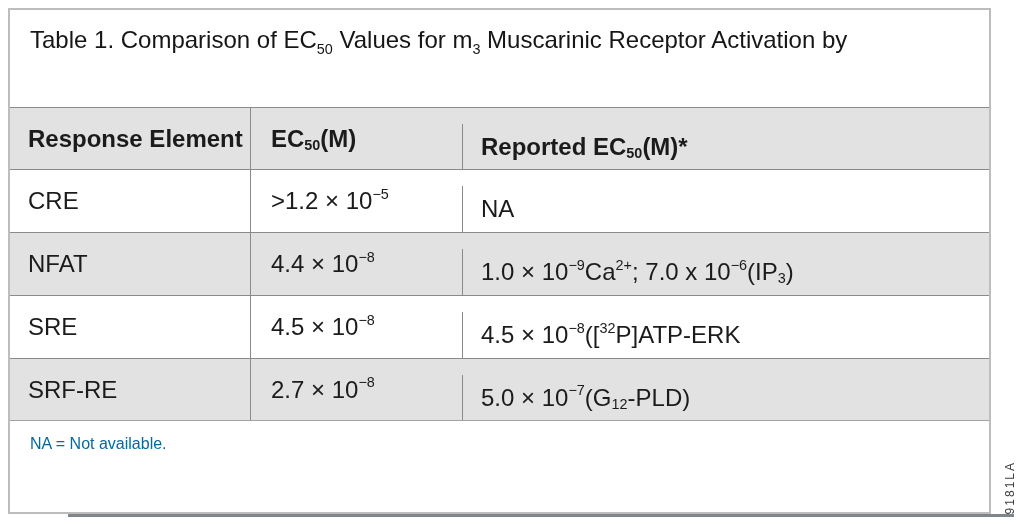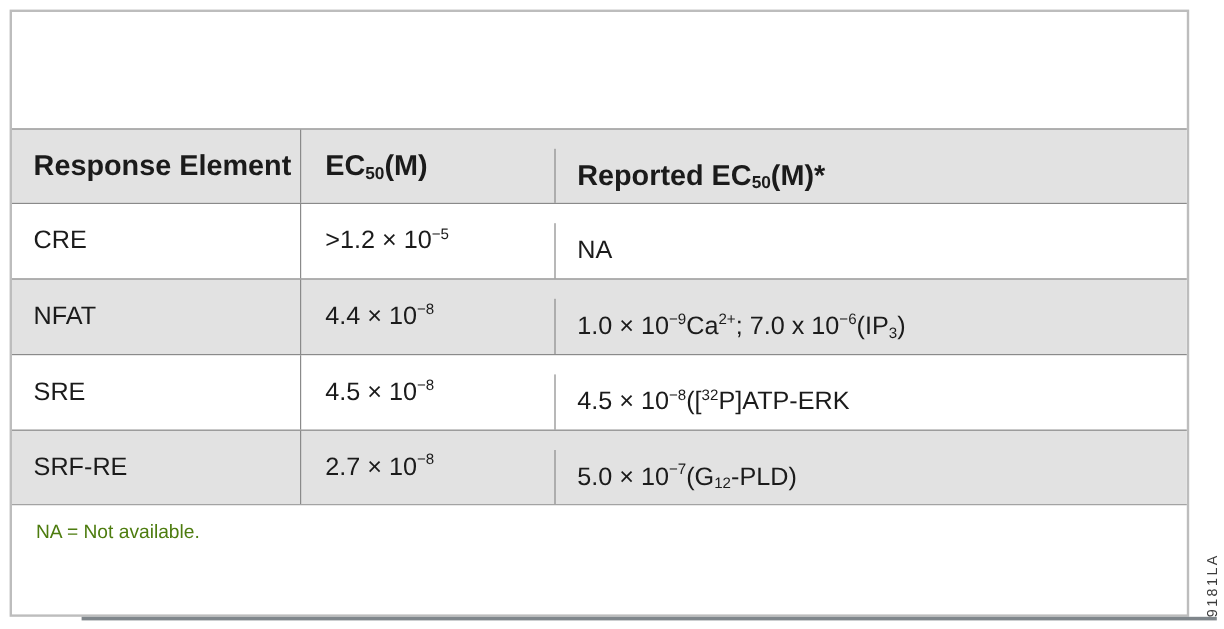--- a/index.html
+++ b/index.html
@@ -39,32 +39,32 @@
     border-top: 1px solid #8a8a8a;
   }
   .row.header-row { height: 62px; }
   .row.last { border-bottom: 1px solid #a3a3a3; justify-content: center; }
   .shaded { background: #e2e2e2; }
   .cell {
     box-sizing: border-box;
     display: flex;
     align-items: center;
     padding-left: 18px;
-    font-size: 21px;
+    font-size: 24px;
     white-space: nowrap;
   }
   .header-row .cell { font-weight: bold; font-size: 24px; }
   .c1 { width: 240px; }
   .c2 { width: 212px; padding-left: 20px; }
   .c3 { flex: 1; margin-top: 16px; }
   .cell + .cell { border-left: 1px solid #8a8a8a; }
   .footer-block {
     padding: 14px 20px 0 20px;
     font-size: 16px;
-    color: #4d7c0f;
+    color: #0369a1;
   }
   .footer-block .note { margin-bottom: 12px; }
   sub, sup {
     font-size: 60%;
     line-height: 0;
     vertical-align: baseline;
     position: relative;
   }
   sub { top: 0.45em; }
   sup { top: -0.5em; }
@@ -85,20 +85,21 @@
   }
 </style>
 </head>
 <body>
 
 <div class="page">
 
   <div class="frame">
 
     <div class="title-block">
+      <div>Table 1. Comparison of EC<sub>50</sub> Values for m<sub>3</sub> Muscarinic Receptor Activation by</div>
     </div>
 
     <div class="grid">
 
       <div class="row header-row shaded">
         <div class="cell c1">Response Element</div>
         <div class="cell c2">EC<sub>50</sub> (M)</div>
         <div class="cell c3">Reported EC<sub>50</sub> (M)*</div>
       </div>
 

